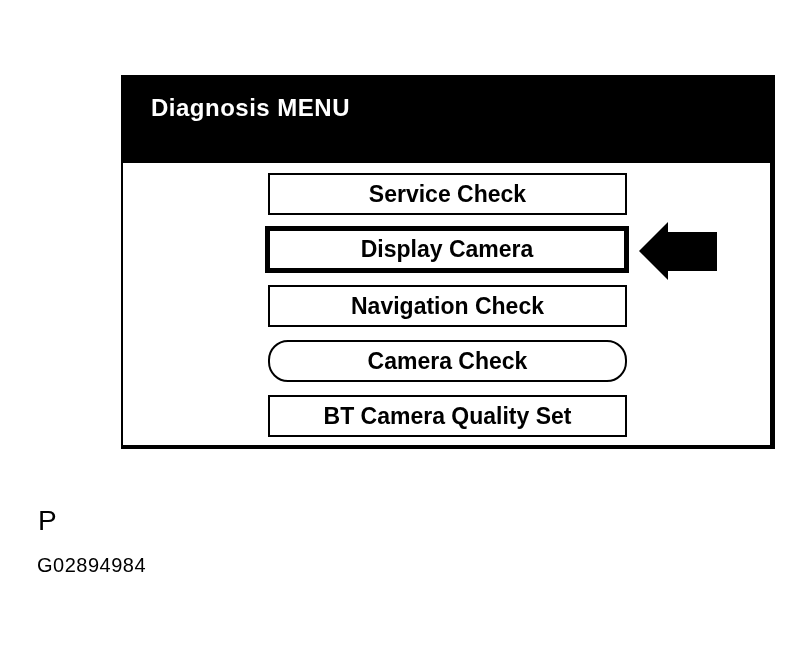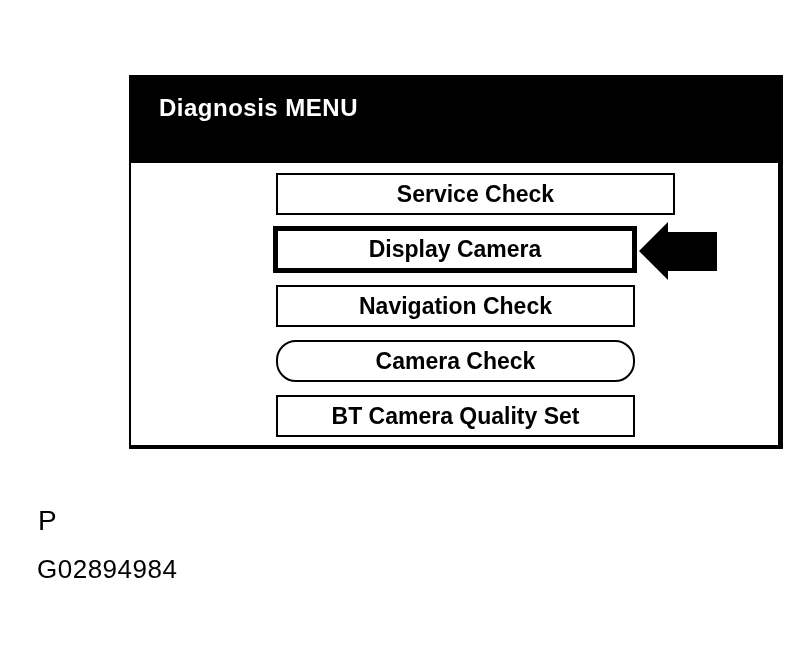--- a/index.html
+++ b/index.html
@@ -13,21 +13,21 @@
     height: 654px;
     background: #ffffff;
     overflow: hidden;
     font-family: "Liberation Sans", sans-serif;
     color: #000000;
   }
 
   
   .panel {
     position: absolute;
-    left: 129px;
+    left: 121px;
     top: 75px;
     width: 654px;
     height: 374px;
     box-sizing: border-box;
   }
   .panel-header {
     position: absolute;
     left: 0;
     top: 0;
     width: 100%;
@@ -64,21 +64,21 @@
     justify-content: center;
     font-weight: bold;
     font-size: 23px;
     color: #000000;
     cursor: pointer;
     white-space: nowrap;
   }
   .menu-btn.selected {
     border-width: 5px;
   }
-  .pos-1 { left: 147px; top:  98px; width: 399px; height: 42px; }
+  .pos-1 { left: 147px; top:  98px; width: 359px; height: 42px; }
   .pos-2 { left: 144px; top: 151px; width: 364px; height: 47px; }
   .pos-3 { left: 147px; top: 210px; width: 359px; height: 42px; }
   .pos-4 { left: 147px; top: 265px; width: 359px; height: 42px; border-radius: 20px; }
   .pos-5 { left: 147px; top: 320px; width: 359px; height: 42px; }
 
   
   .callout-arrow {
     position: absolute;
     left: 637px;
     top: 220px;
@@ -94,21 +94,21 @@
     position: absolute;
     left: 38px;
     top: 505px;
     font-size: 28px;
     color: #000000;
   }
   .fig-id {
     position: absolute;
     left: 37px;
     top: 554px;
-    font-size: 26px;
+    font-size: 20px;
     color: #000000;
     letter-spacing: 0.5px;
   }
 </style>
 </head>
 <body>
 
 <div class="stage">
 
   <div class="panel">

